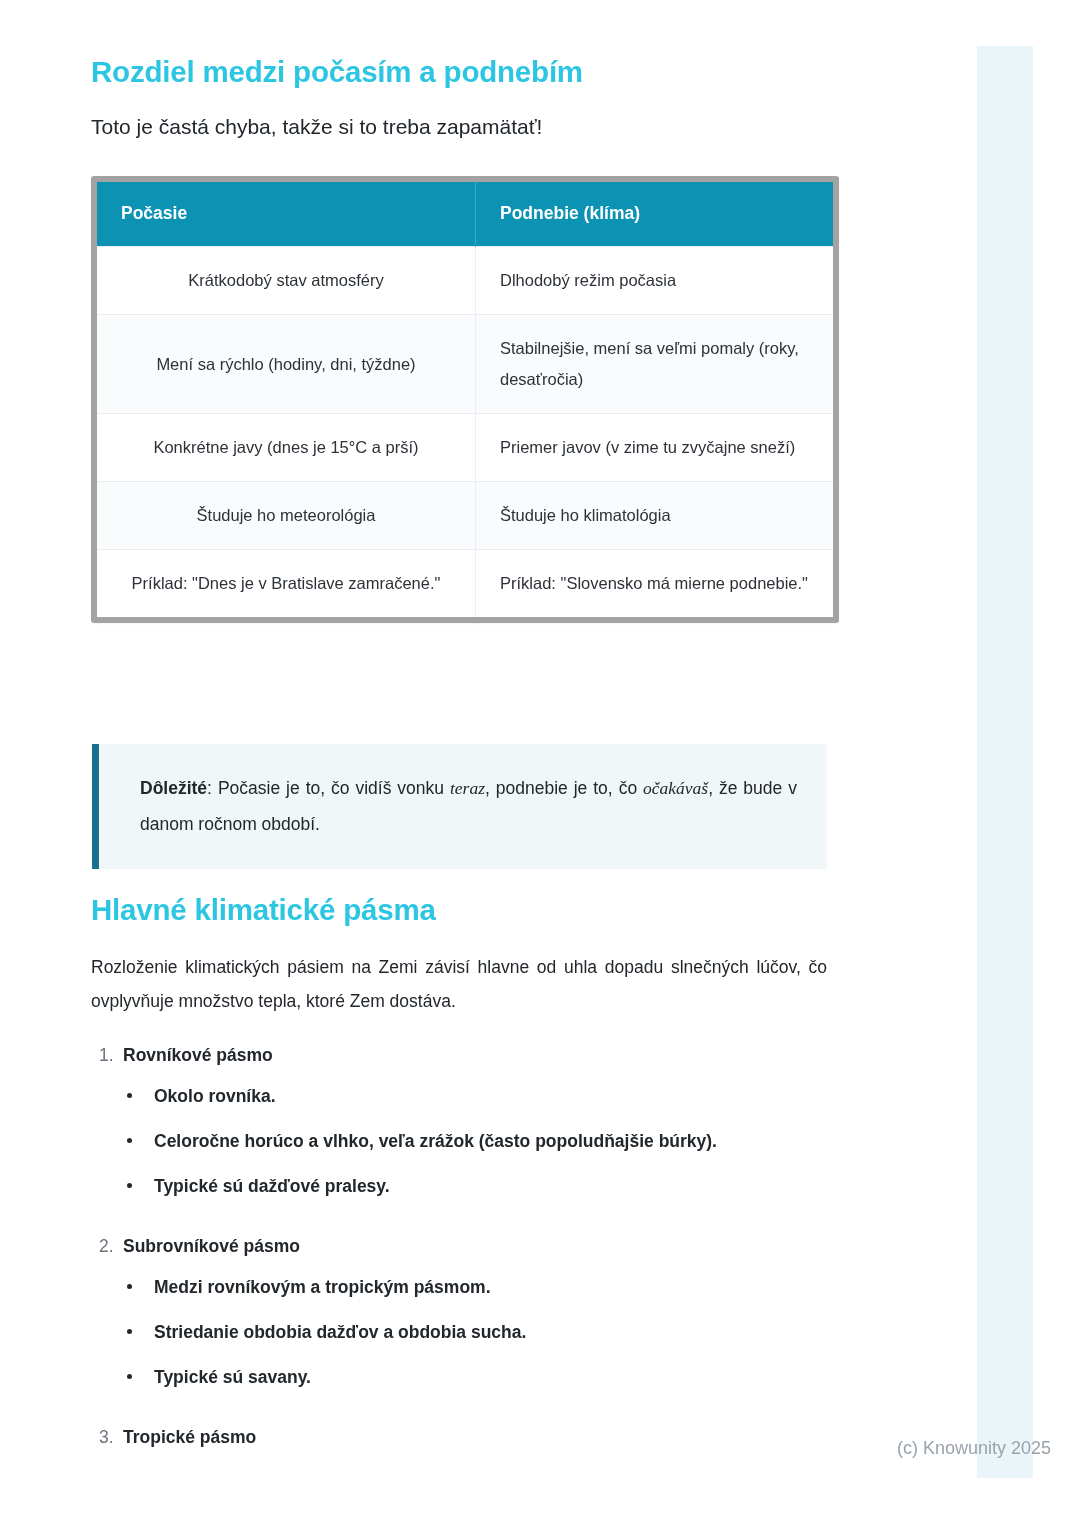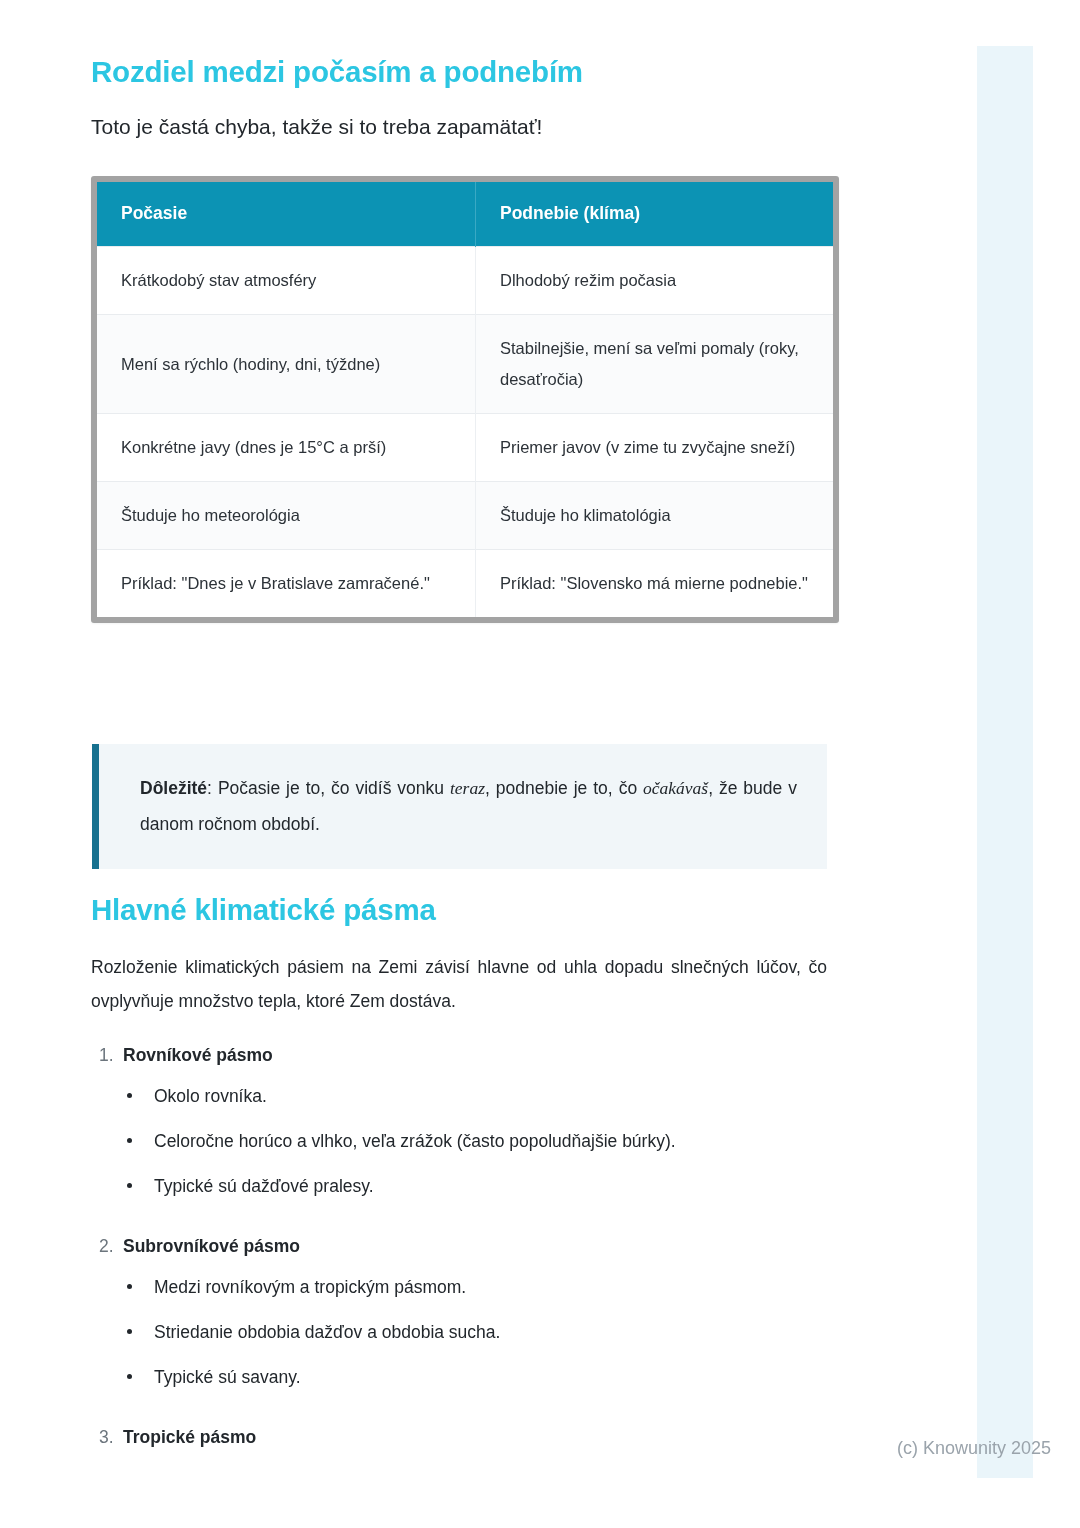--- a/index.html
+++ b/index.html
@@ -102,21 +102,21 @@
     line-height: 31px;
     color: #2c3238;
     padding: 18px 24px;
     vertical-align: middle;
     border-top: 1px solid #e9ecef;
     border-right: 1px solid #eceff2;
   }
   table.cmp td:last-child { border-right: none; }
   table.cmp tbody tr:nth-child(even) td { background: #fafbfc; }
   table.cmp tbody tr:nth-child(odd) td { background: #ffffff; }
-  .col-a { width: 330px; }
+  .col-a { width: 330px; text-align: center; }
 
   
   .callout {
     position: absolute;
     left: 1px;
     top: 744px;
     width: 735px;
     box-sizing: border-box;
     background: #f1f6f9;
     border-left: 7px solid #17718f;
@@ -162,20 +162,21 @@
     top: 0;
     color: #6c757d;
     font-weight: normal;
   }
   .onum-head .lbl { font-weight: bold; }
 
   ul.blist {
     list-style: none;
     margin: 12px 0 0 0;
     padding: 0 0 0 63px;
+    font-weight: bold;
   }
   ul.blist li {
     position: relative;
     font-size: 17.5px;
     line-height: 28px;
     color: #22272c;
     margin-bottom: 17px;
   }
   ul.blist li .dot {
     position: absolute;

